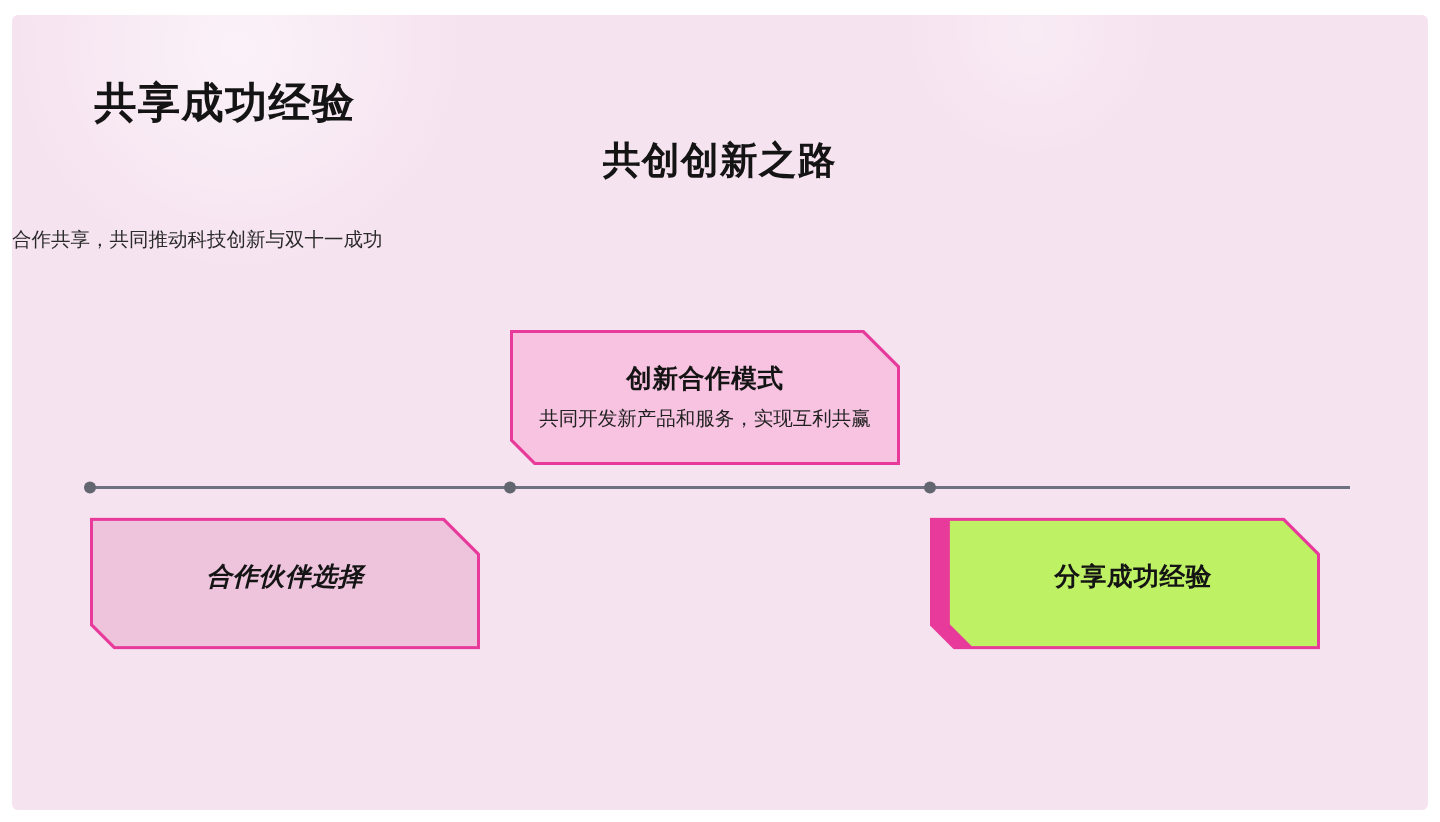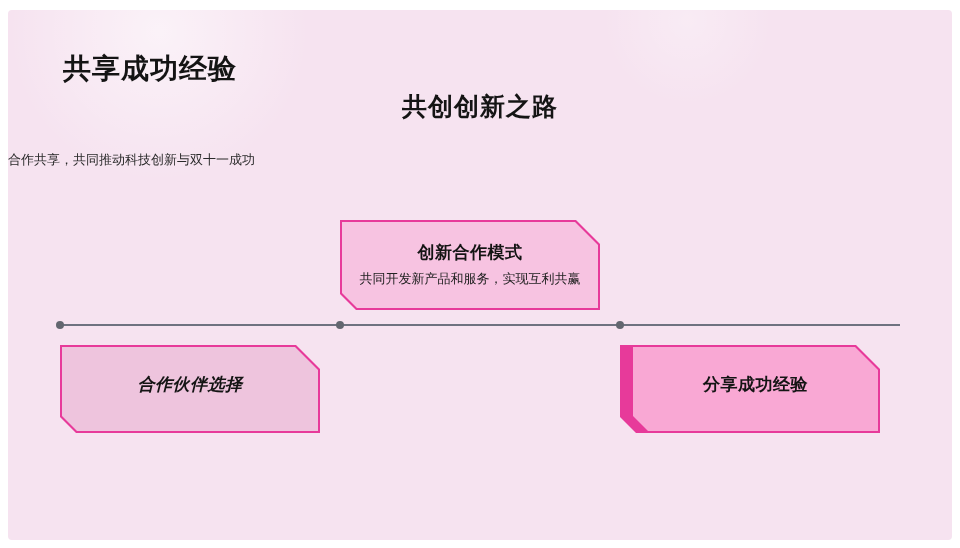--- a/index.html
+++ b/index.html
@@ -115,19 +115,19 @@
       </div>
     </div>
 
     <div class="card card-left" style="background: rgb(231, 58, 154);">
       <div class="card-inner" style="background: rgb(238, 196, 221); font-style: italic;">
         <div class="card-title">合作伙伴选择</div>
       </div>
     </div>
 
     <div class="card card-right" style="background: rgb(231, 58, 154);">
-      <div class="card-inner" style="background: #f9a8d4; margin-left: 11px;">
+      <div class="card-inner" style="background: #bef264; margin-left: 11px;">
         <div class="card-title">分享成功经验</div>
       </div>
     </div>
 
   </div>
 </div>
 
 </body></html>

